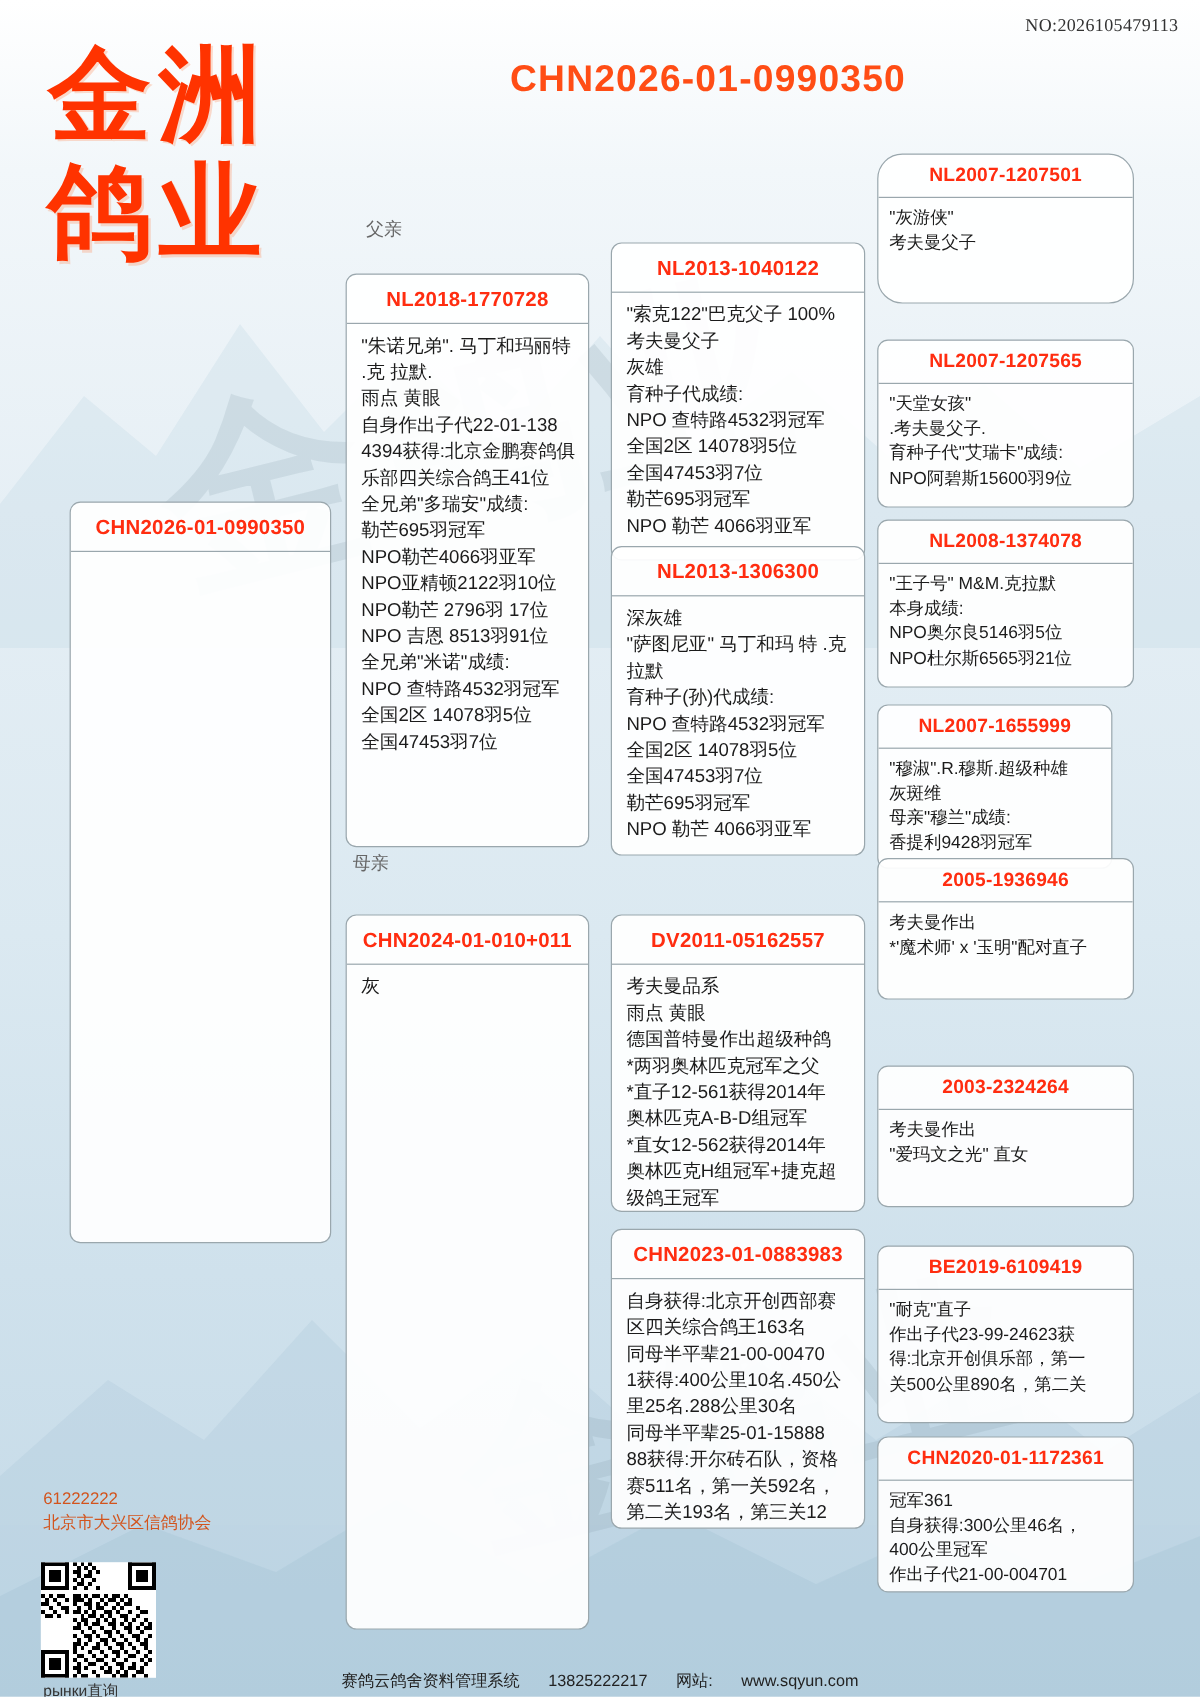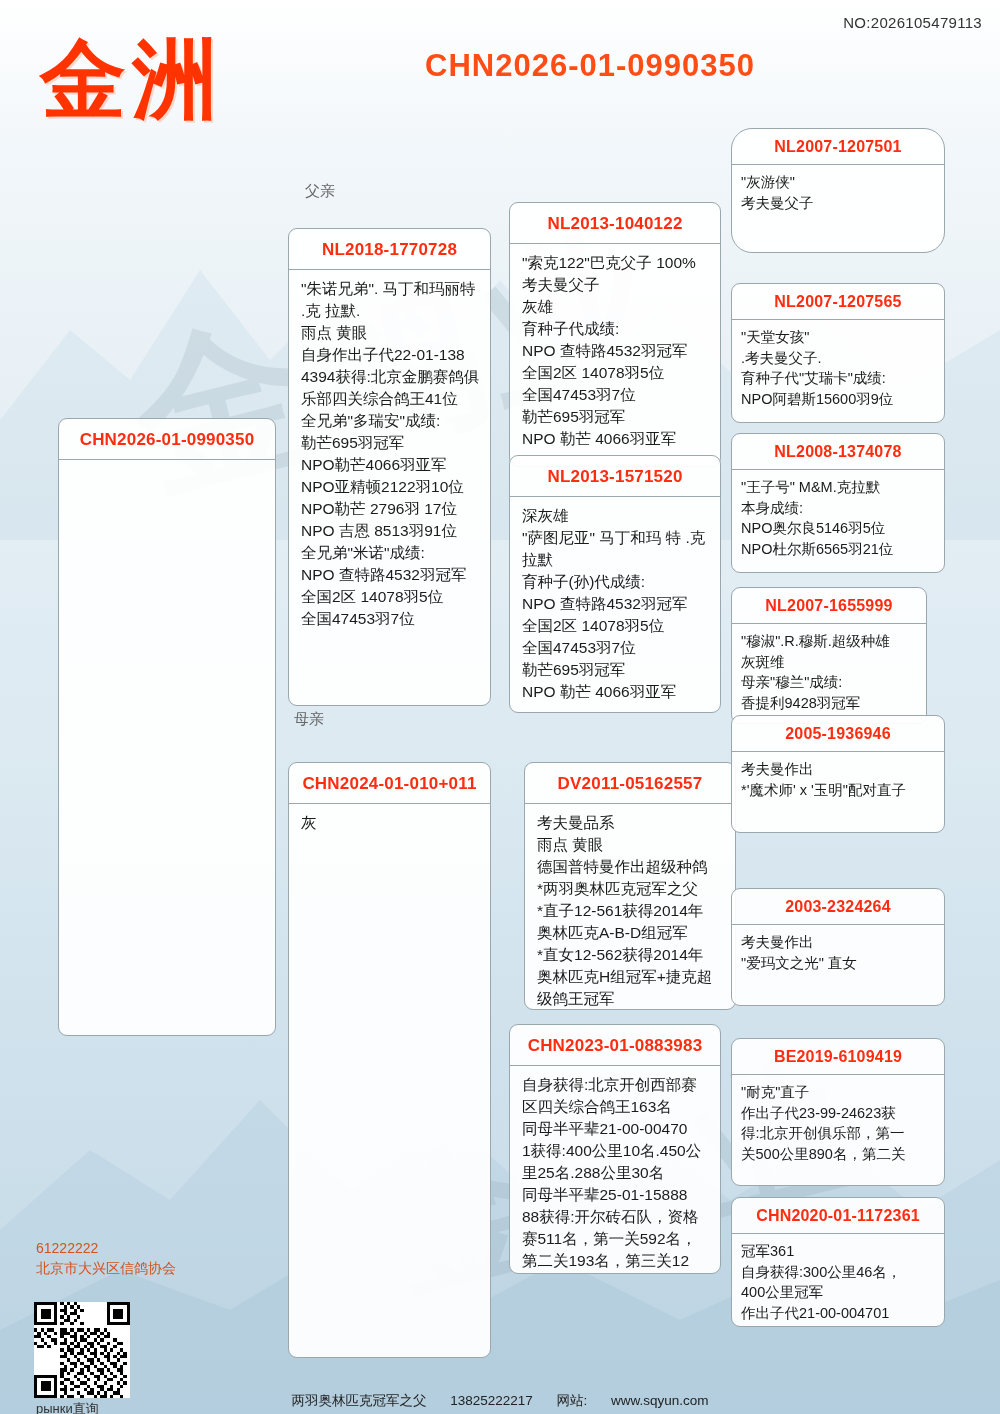--- a/index.html
+++ b/index.html
@@ -54,20 +54,21 @@
     height: 1414px;
   }
 
   .no-code {
     position: absolute;
     right: 18px;
     top: 14px;
     font-size: 15px;
     color: #333;
     letter-spacing: .3px;
+    font-family: Liberation Serif, serif;
   }
 
   .main-title {
     position: absolute;
     left: 330px;
     top: 48px;
     width: 520px;
     text-align: center;
     font-size: 31px;
     color: #ff4d15;
@@ -182,20 +183,21 @@
 <div class="watermark wm1">金鸽业</div>
 <div class="watermark wm2">金鸽业</div>
 
 <div class="page">
 
   <div class="no-code">NO:2026105479113</div>
   <div class="main-title">CHN2026-01-0990350</div>
 
   <div class="logo">
     <div>金洲</div>
+    <div>鸽业</div>
   </div>
 
   <div class="card" style="left:58px; top:418px; width:218px; height:618px;">
     <div class="card-id">CHN2026-01-0990350</div>
     <div class="card-sep"></div>
     <div class="card-body"></div>
   </div>
 
   <div class="label" style="left:305px; top:182px;">父亲</div>
   <div class="label" style="left:294px; top:710px;">母亲</div>
@@ -235,34 +237,34 @@
 灰雄
 育种子代成绩:
 NPO 查特路4532羽冠军
 全国2区 14078羽5位
 全国47453羽7位
 勒芒695羽冠军
 NPO 勒芒 4066羽亚军</div>
   </div>
 
   <div class="card" style="left:509px; top:455px; width:212px; height:258px;">
-    <div class="card-id">NL2013-1571520</div>
+    <div class="card-id">NL2013-1306300</div>
     <div class="card-sep"></div>
     <div class="card-body">深灰雄
 "萨图尼亚" 马丁和玛 特 .克
 拉默
 育种子(孙)代成绩:
 NPO 查特路4532羽冠军
 全国2区 14078羽5位
 全国47453羽7位
 勒芒695羽冠军
 NPO 勒芒 4066羽亚军</div>
   </div>
 
-  <div class="card" style="left:509px; top:762px; width:212px; height:248px;margin-left:15px;">
+  <div class="card" style="left:509px; top:762px; width:212px; height:248px;">
     <div class="card-id">DV2011-05162557</div>
     <div class="card-sep"></div>
     <div class="card-body">考夫曼品系
 雨点   黄眼
 德国普特曼作出超级种鸽
 *两羽奥林匹克冠军之父
 *直子12-561获得2014年
 奥林匹克A-B-D组冠军
 *直女12-562获得2014年
 奥林匹克H组冠军+捷克超
@@ -546,19 +548,19 @@
         <rect x="18" y="28" width="1" height="1"></rect>
           <rect x="20" y="28" width="2" height="1"></rect>
           <rect x="23" y="28" width="1" height="1"></rect>
         <rect x="26" y="28" width="1" height="1"></rect>
       </g>
     </svg>
   </div>
   <div class="qr-label">рынки直询</div>
 
   <div class="footer-bar">
-    <span>两羽奥林匹克冠军之父</span>
+    <span>赛鸽云鸽舍资料管理系统</span>
     <span>13825222217</span>
     <span>网站:</span>
     <span>www.sqyun.com</span>
   </div>
 
 </div>
 
 </body></html>

